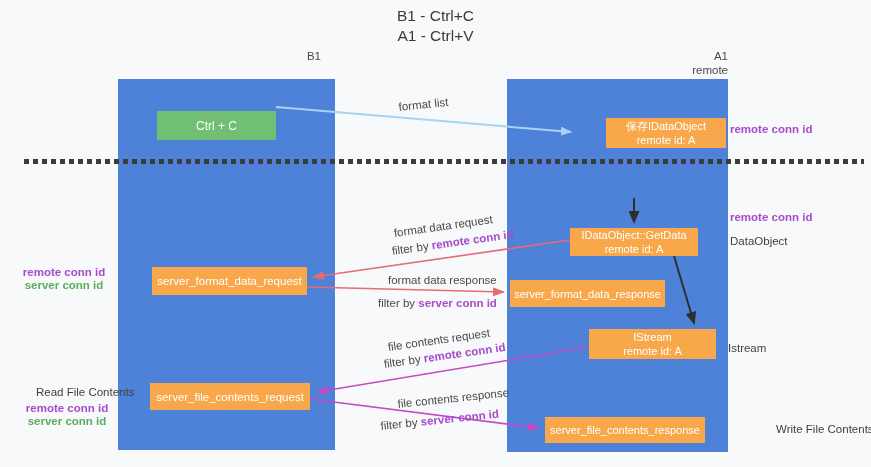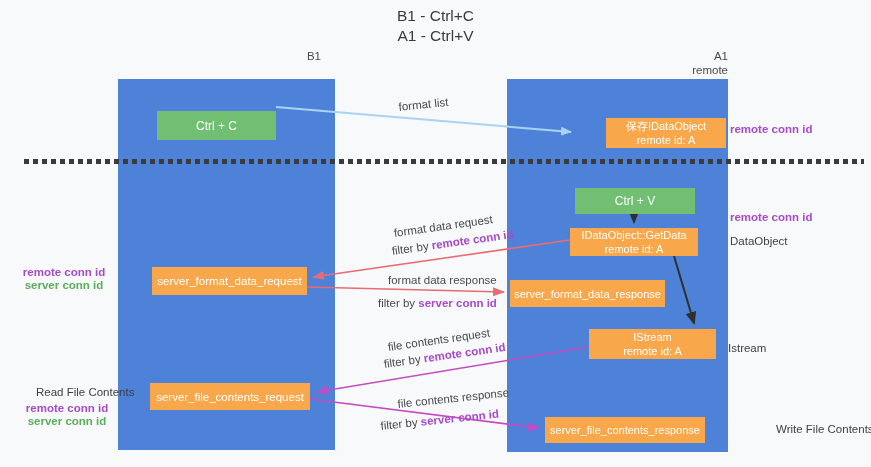--- a/index.html
+++ b/index.html
@@ -89,23 +89,20 @@
 
   <div class="box green" style="left:157px;top:95px;width:119px;height:29px;">
     <span>Ctrl + C</span>
   </div>
 
   <div class="box orange two-line" style="left:575px;top:118px;width:120px;height:30px;font-size:11px;margin-left:31px;">
     <div>保存IDataObject</div>
     <div>remote id: A</div>
   </div>
 
-  <div class="box green" style="left:575px;top:172px;width:120px;height:26px;">
-    <span>Ctrl + V</span>
-  </div>
 
   <div class="box orange two-line" style="left:570px;top:228px;width:128px;height:28px;">
     <div>IDataObject::GetData</div>
     <div>remote id: A</div>
   </div>
 
   <div class="box orange one-line" style="left:152px;top:267px;width:155px;height:28px;font-size:11.5px;">
     <span>server_format_data_request</span>
   </div>
 

